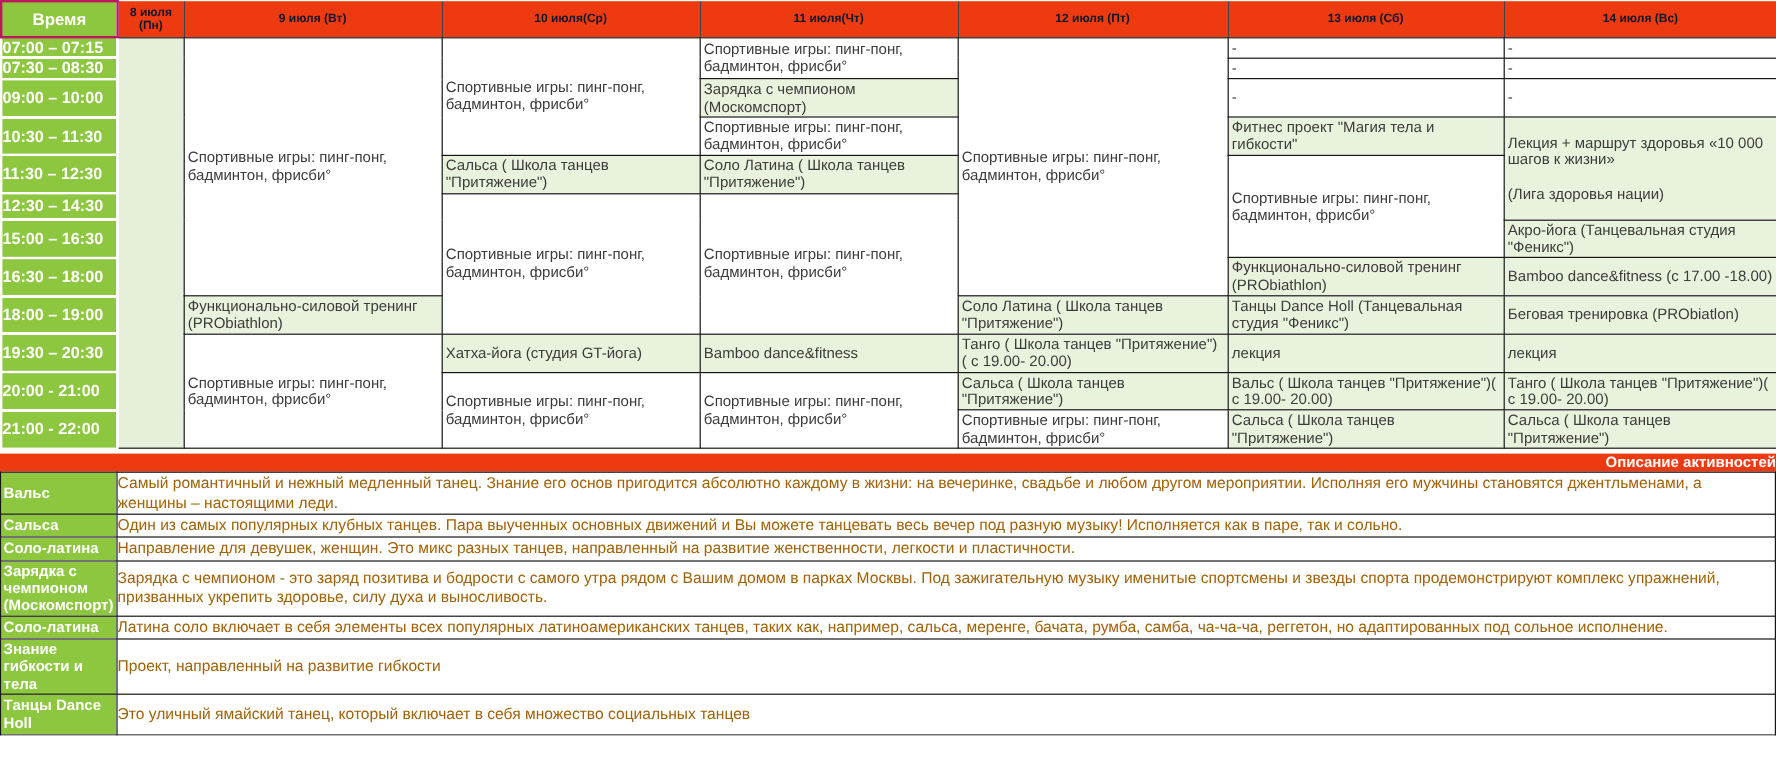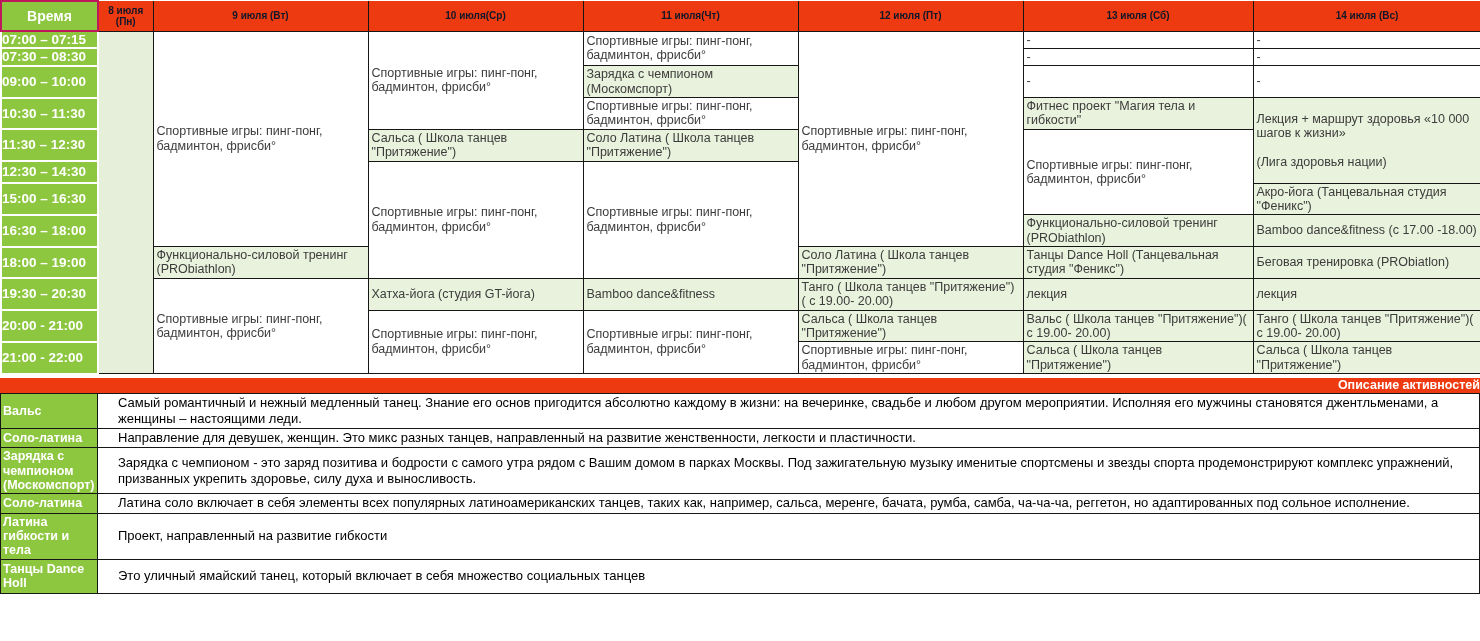--- a/index.html
+++ b/index.html
@@ -22,21 +22,21 @@
     font-size:12.5px;line-height:1.15;padding:1px 3px;white-space:pre-line;color:#3c3c3c;}
   .sched td.act{background:#fff;}
   .sched td.green-act{background:var(--pale_green);}
   .sched td.pale-col{background:var(--pale_column);}
   
   .desc-title{background:var(--red);color:#fff;font-weight:bold;font-size:12.5px;
     text-align:right;height:15px;line-height:15px;margin-top:3px;}
   .desc td{border:1px solid #161616;}
   .desc td.lbl{background:var(--green);color:#fff;font-weight:bold;font-size:12.5px;
     line-height:1.15;padding:1px 1px 1px 2px;vertical-align:middle;}
-  .desc td.txt{font-size:13px;color:#000000;padding:1px 20px;line-height:1.25;vertical-align:middle;margin-left:35px;}
+  .desc td.txt{font-size:13px;color:#a16207;padding:1px 0;line-height:1.25;vertical-align:middle;margin-left:35px;}
 </style>
 </head>
 <body>
 
 <table class="sched">
   <colgroup>
     <col style="width:97px">
       <col style="width:55px">
       <col style="width:215px">
       <col style="width:215px">
@@ -143,34 +143,38 @@
 <table class="desc">
   <colgroup>
       <col style="width:97px">
       <col>
     </colgroup>
   <tbody>
       <tr style="height:34px">
     <td class="lbl">Вальс</td>
     <td class="txt">Самый романтичный и нежный медленный танец. Знание его основ пригодится абсолютно каждому в жизни: на вечеринке, свадьбе и любом другом мероприятии. Исполняя его мужчины становятся джентльменами, а женщины – настоящими леди.</td>
   </tr>
+  <tr style="height:17px">
+    <td class="lbl">Сальса</td>
+    <td class="txt">Один из самых популярных клубных танцев. Пара выученных основных движений и Вы можете танцевать весь вечер под разную музыку! Исполняется как в паре, так и сольно.</td>
+  </tr>
   <tr style="height:16px">
     <td class="lbl">Соло-латина</td>
     <td class="txt">Направление для девушек, женщин. Это микс разных танцев, направленный на развитие женственности, легкости и пластичности.</td>
   </tr>
   <tr style="height:44px">
     <td class="lbl">Зарядка с чемпионом (Москомспорт)</td>
     <td class="txt">Зарядка с чемпионом - это заряд позитива и бодрости с самого утра рядом с Вашим домом в парках Москвы. Под зажигательную музыку именитые спортсмены и звезды спорта продемонстрируют комплекс упражнений, призванных укрепить здоровье, силу духа и выносливость.</td>
   </tr>
   <tr style="height:16px">
     <td class="lbl">Соло-латина</td>
     <td class="txt">Латина соло включает в себя элементы всех популярных латиноамериканских танцев, таких как, например, сальса, меренге, бачата, румба, самба, ча-ча-ча, реггетон, но адаптированных под сольное исполнение.</td>
   </tr>
   <tr style="height:40px">
-    <td class="lbl">Латина гибкости и тела</td>
+    <td class="lbl">Знание гибкости и тела</td>
     <td class="txt">Проект, направленный на развитие гибкости</td>
   </tr>
   <tr style="height:34px">
     <td class="lbl">Танцы Dance Holl</td>
     <td class="txt">Это уличный ямайский танец, который включает в себя множество социальных танцев</td>
   </tr>
 
 </tbody>
   </table>
 

